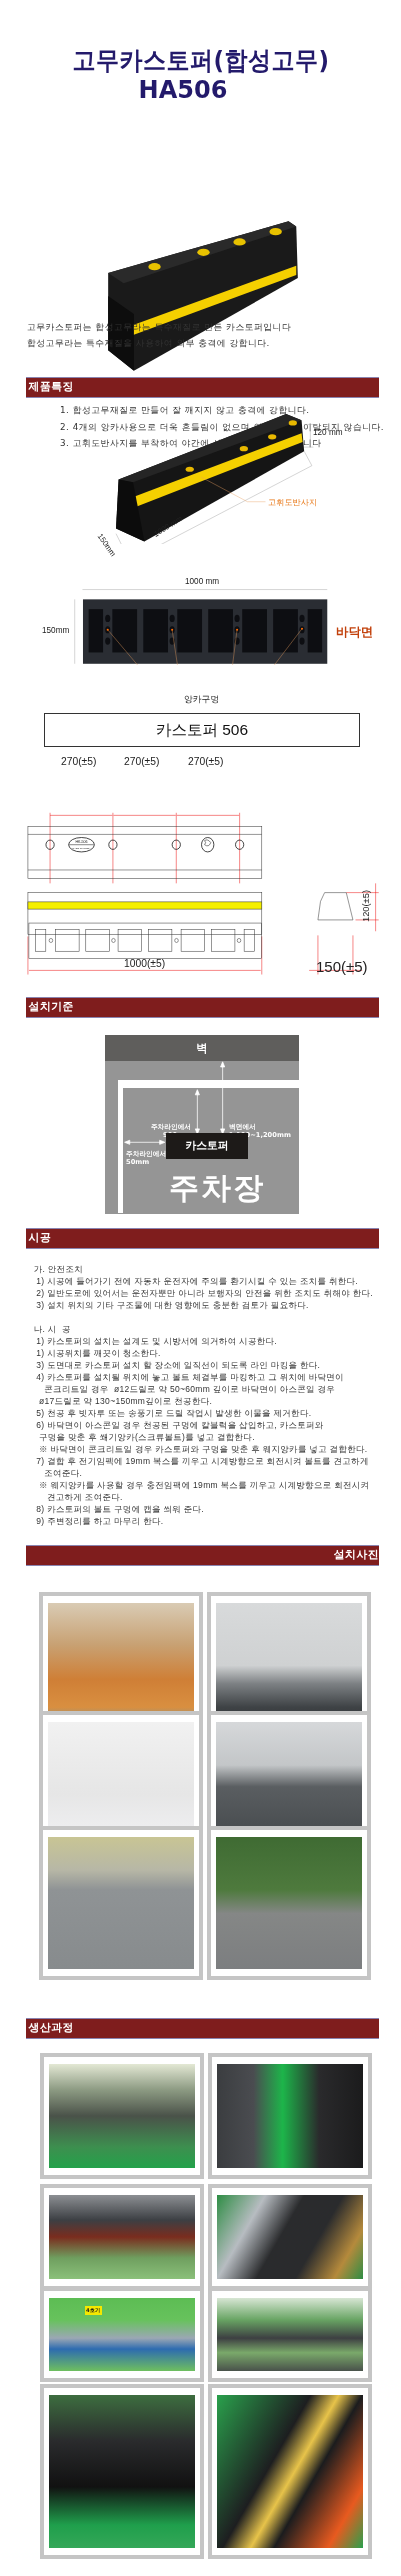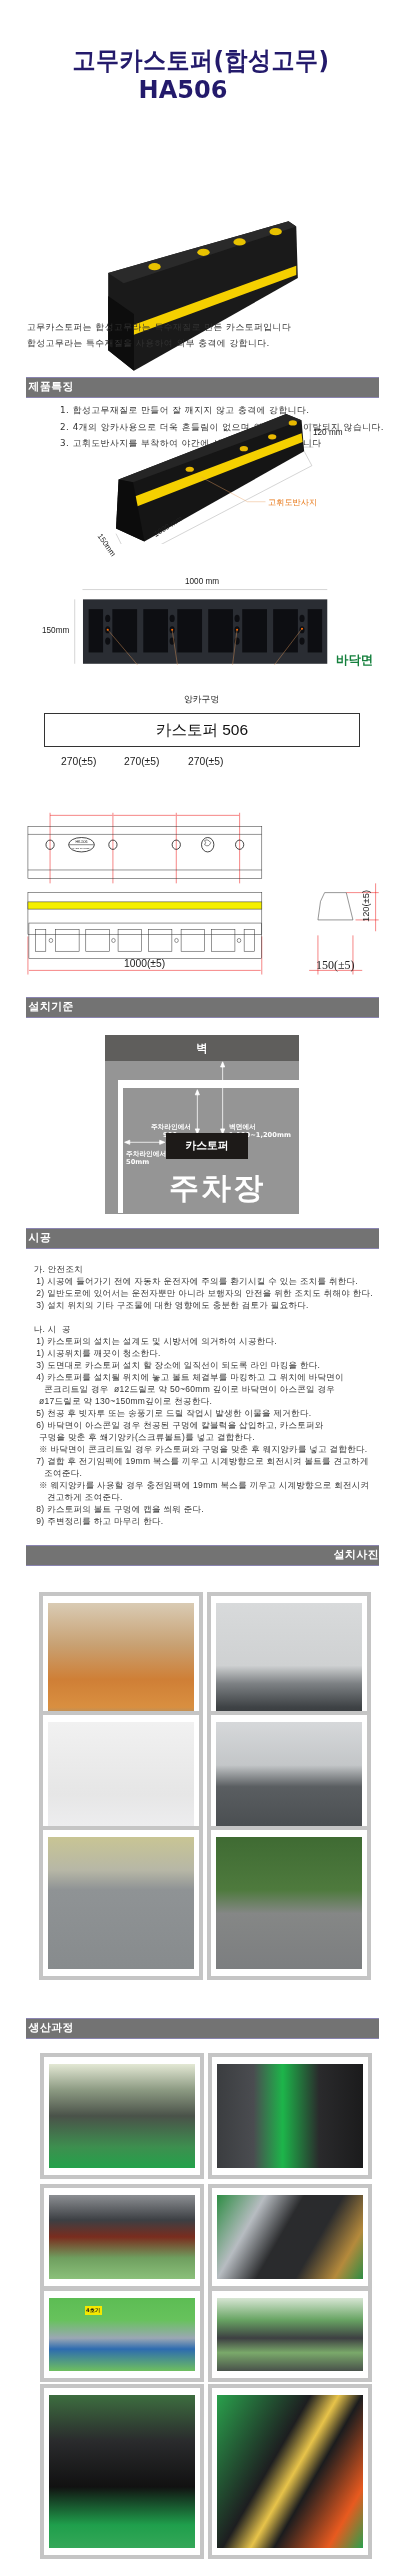--- a/index.html
+++ b/index.html
@@ -8,21 +8,21 @@
   .abs { position: absolute; }
 
   
   .title-ko { left: 0; width: 402px; top: 45px; text-align: center; font-family: "DejaVu Sans", sans-serif; font-weight: bold; font-size: 23px; color: #231a6b; letter-spacing: 0.5px; transform: scaleY(1.1); }
   .title-model { left: 0; width: 402px; top: 76px; text-align: center; font-weight: bold; font-size: 24px; color: #231a6b; padding-right: 36px; }
   .dim-pill { left: 107px; top: 164px; width: 198px; height: 31px; border: 1px solid #3a7fd1; border-radius: 7.2px; display: flex; align-items: center; justify-content: center; font-family: "Liberation Sans", sans-serif; font-size: 15px; color: #555; }
 
   .intro { left: 27px; top: 320px; font-size: 8.8px; line-height: 15.5px; color: #333; letter-spacing: 0.5px; }
 
   
-  .section-bar { left: 26px; width: 353px; height: 20.6px; background: #737373; border-top: 0.5px solid #8a84b0; border-bottom: 0.5px solid #8a84b0; color: #fff; font-weight: bold; font-size: 10.8px; padding-left: 2.6px; display: flex; align-items: center; letter-spacing: 0.5px; }
+  .section-bar { left: 26px; width: 353px; height: 20.6px; background: #7f1d1d; border-top: 0.5px solid #8a84b0; border-bottom: 0.5px solid #8a84b0; color: #fff; font-weight: bold; font-size: 10.8px; padding-left: 2.6px; display: flex; align-items: center; letter-spacing: 0.5px; }
 
   .features { left: 28px; top: 407px; font-size: 8.8px; line-height: 17.5px; color: #333; letter-spacing: 0.5px; margin-left: 32px; }
   .label-orange { color: #e87818; font-size: 8.2px; }
 
   .spec-box { left: 44px; top: 713px; width: 316px; height: 34px; border: 0.8px solid #333; display: flex; align-items: center; justify-content: center; font-size: 15.5px; color: #111; font-family: "Liberation Sans", sans-serif; }
 
   
   .install-diagram { left: 105px; top: 1035px; width: 194px; height: 179px; background: #959595; }
   .wall { left: 0; top: 0; width: 194px; height: 26px; background: #5f5e5c; color: #fff; font-weight: bold; font-size: 11.3px; display: flex; align-items: center; justify-content: center; }
 
@@ -127,21 +127,21 @@
         <polyline points="586,100 525,180 432,207"></polyline>
       </g>
       <g fill="#ff6a00">
           <circle cx="209" cy="102" r="2"></circle>
           <circle cx="334" cy="102" r="2"></circle>
           <circle cx="460" cy="102" r="2"></circle>
           <circle cx="586" cy="100" r="2"></circle>
         </g>
     </svg>
     <div class="abs" style="left:42px;top:49px;font-size:8.2px;font-family:'Liberation Sans',sans-serif;">150mm</div>
-    <div class="abs" style="left:336px;top:47px;font-size:12.4px;font-weight:bold;color:#15803d;margin-top:28px;">바닥면</div>
+    <div class="abs" style="left:336px;top:47px;font-size:12.4px;font-weight:bold;color:#c2410c;">바닥면</div>
     <div class="abs" style="left:184px;top:117px;font-size:8.8px;">앙카구멍</div>
   </div>
 
   <div class="abs spec-box">
     <span>카스토퍼 506</span>
   </div>
   <div class="abs" style="left:0;top:752px;width:402px;height:273px;">
     <div class="abs" style="left:61px;top:3.6px;font-size:10.3px;font-family:'Liberation Sans',sans-serif;">270(±5)</div>
     <div class="abs" style="left:124px;top:3.6px;font-size:10.3px;font-family:'Liberation Sans',sans-serif;">270(±5)</div>
     <div class="abs" style="left:188px;top:3.6px;font-size:10.3px;font-family:'Liberation Sans',sans-serif;">270(±5)</div>
@@ -179,21 +179,21 @@
         <line x1="617" y1="356" x2="617" y2="432"></line>
           <line x1="685" y1="356" x2="685" y2="432"></line>
         <line x1="600" y1="424" x2="703" y2="424"></line>
         <line x1="672" y1="273" x2="735" y2="273"></line>
           <line x1="690" y1="326" x2="735" y2="326"></line>
         <line x1="729" y1="255" x2="729" y2="348"></line>
       </g>
       <polygon points="630,273 672,273 685,326 617,326 622,290" fill="none" stroke="#333" stroke-width="1"></polygon>
     </svg>
     <div class="abs" style="left:124px;top:206px;font-size:10.3px;font-family:'Liberation Sans',sans-serif;">1000(±5)</div>
-    <div class="abs" style="left:316px;top:206px;font-size:12px;font-family:Liberation Serif, serif;">150(±5)</div>
+    <div class="abs" style="left:316px;top:206px;font-size:15px;font-family:Liberation Sans, sans-serif;">150(±5)</div>
     <div class="abs" style="left:361px;top:170px;font-size:9.3px;font-family:'Liberation Sans',sans-serif;transform:rotate(-90deg);transform-origin:left top;">120(±5)</div>
 
     <svg width="402" height="62" style="position:absolute;left:0;top:170px;" viewBox="0 0 780 120">
     </svg>
   </div>
 
   <svg class="abs" style="left:26px;top:921px;" width="240" height="41" viewBox="0 0 465 80">
     <rect x="4" y="4" width="454" height="69" fill="none" stroke="#333" stroke-width="1"></rect>
     <g fill="none" stroke="#333" stroke-width="1">
       <rect x="17" y="17" width="20" height="42"></rect>

